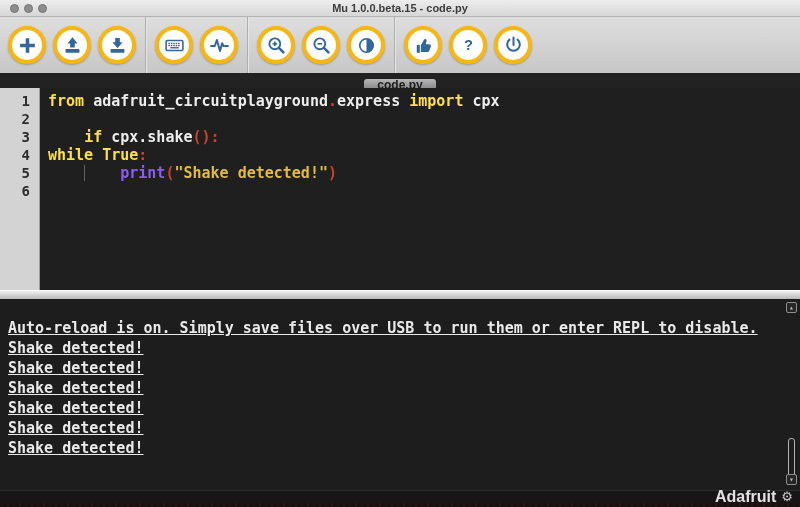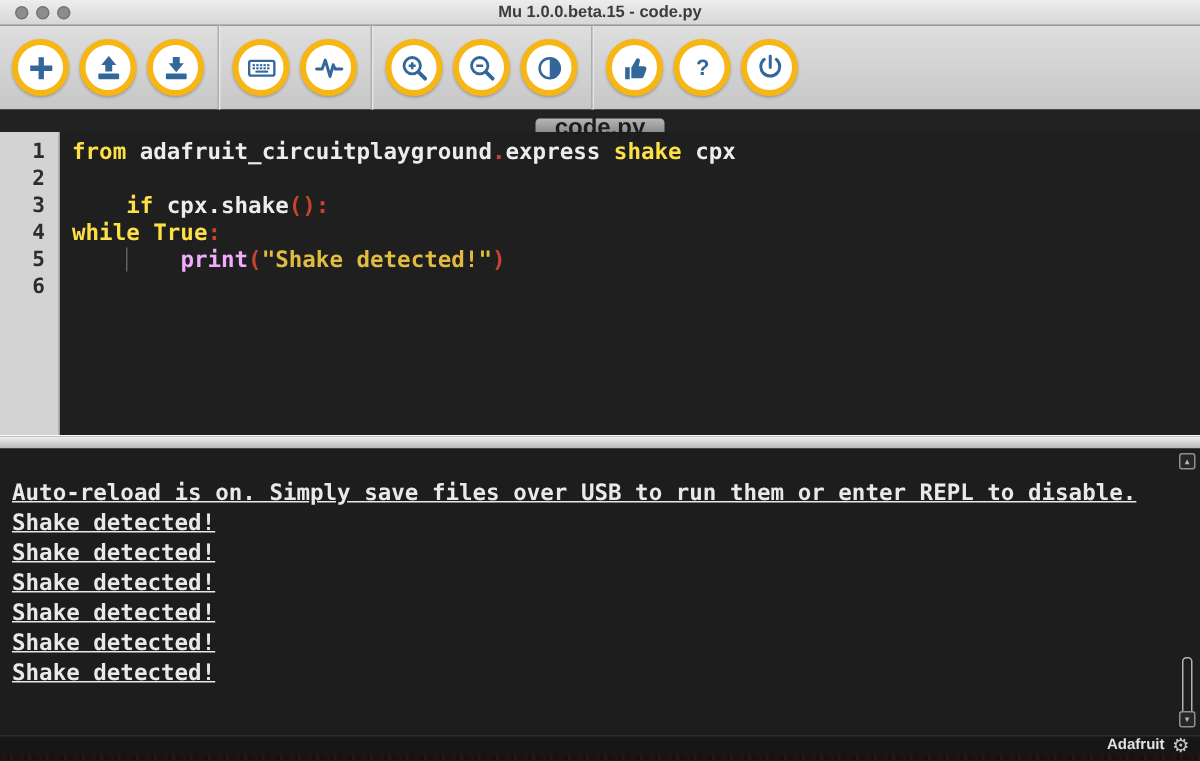--- a/index.html
+++ b/index.html
@@ -18,33 +18,33 @@
   .tgroup { display: flex; align-items: center; gap: 7px; }
   .tsep { width: 1px; height: 56px; background: #aeaeae; box-shadow: 1px 0 0 #e6e6e6; margin: 0 9px; }
   .tbtn { width: 38px; height: 38px; border-radius: 50%; background: #fff; border: 4px solid #f7b613;
           display: flex; align-items: center; justify-content: center; cursor: pointer; padding: 0;
           box-shadow: 0 1px 2px rgba(0,0,0,.25); }
   .tbtn svg { display: block; }
 
   
   .tabbar { height: 15px; background: #222; display: flex; justify-content: center; }
   .tab { margin-top: 6px; background: linear-gradient(#b6b6b6,#8d8d8d); border-radius: 3px 3px 0 0;
-         padding: 0 13px; font-size: 16px; font-weight: bold; color: #1c1c1c; line-height: 13px; cursor: pointer; }
+         padding: 0 13px; font-size: 12px; font-weight: bold; color: #1c1c1c; line-height: 13px; cursor: pointer; }
 
   
   .editor { height: 202px; display: flex; background: #1f1f1f;
             font-family: "DejaVu Sans Mono", monospace; font-weight: bold; font-size: 15px; }
   .gutter { width: 40px; background: #d3d3d3; border-right: 1px solid #9d9d9d; padding-top: 4px; flex: none; }
   .ln { height: 18px; line-height: 18px; text-align: right; padding-right: 9px; color: #2d2d2d; font-size: 14px; }
   .code-area { flex: 1; padding: 4px 0 0 8px; overflow: hidden; }
   .code-line { height: 18px; line-height: 18px; white-space: pre; position: relative; }
   .tok-kw { color: #fde047; }
   .tok-pl { color: #ececec; }
   .tok-op { color: #c8432e; }
-  .tok-fn { color: #f0abfc; text-align: center; }
+  .tok-fn { color: #8b5cf6; text-align: center; }
   .tok-str { color: #e2bc40; }
   .indent-guide { position: absolute; left: 4ch; top: 1px; bottom: 1px; width: 0; border-left: 1px solid #606060; }
 
   
   .splitter { height: 9px; background: linear-gradient(#f0f0f0,#b8b8b8); border-top: 1px solid #fafafa; cursor: row-resize; }
 
   
   .console { height: 191px; background: #1d1d1d; position: relative;
              font-family: "DejaVu Sans Mono", monospace; font-weight: bold; font-size: 15px; color: #e9e9e9; }
   .console-out { padding: 19px 20px 0 8px; }
@@ -52,21 +52,21 @@
   .sb-btn { position: absolute; right: 3px; width: 11px; height: 11px; border: 1px solid #8f8f8f; border-radius: 2px;
             color: #b5b5b5; font-size: 8px; line-height: 9px; text-align: center; background: #262626; cursor: pointer; }
   .sb-up { top: 3px; }
   .sb-down { bottom: 5px; }
   .sb-thumb { position: absolute; right: 5px; top: 139px; width: 7px; height: 40px;
               border: 1px solid #b2b2b2; border-radius: 3px; background: transparent; cursor: grab; }
 
   
   .statusbar { height: 13px; background: #161616; border-top: 1px solid #2e2e2e;
                display: flex; align-items: center; justify-content: flex-end; gap: 5px; padding-right: 7px; }
-  .mode-label { color: #e2e2e2; font-size: 10px; font-weight: bold; line-height: 12px; }
+  .mode-label { color: #e2e2e2; font-size: 16px; font-weight: bold; line-height: 12px; }
   .gear { color: #c4c4c4; font-size: 13px; line-height: 12px; cursor: pointer; }
 
   
   .watermark { height: 4px; background: repeating-linear-gradient(90deg,
                 #1d1212 0 2px, #241112 2px 4px, #171010 4px 7px, #2a1311 7px 9px, #191212 9px 12px); }
 </style>
 </head>
 <body>
 
 <div>
@@ -179,21 +179,21 @@
   <div class="editor">
     <div class="gutter">
         <div class="ln">1</div>
         <div class="ln">2</div>
         <div class="ln">3</div>
         <div class="ln">4</div>
         <div class="ln">5</div>
         <div class="ln">6</div>
       </div>
     <div class="code-area">
-        <div class="code-line"><span class="tok-kw">from</span><span class="tok-pl"> adafruit_circuitplayground</span><span class="tok-op">.</span><span class="tok-pl">express</span><span class="tok-kw"> shake</span><span class="tok-pl"> cpx</span></div>
+        <div class="code-line"><span class="tok-kw">from</span><span class="tok-pl"> adafruit_circuitplayground</span><span class="tok-op">.</span><span class="tok-pl">express</span><span class="tok-kw"> import</span><span class="tok-pl"> cpx</span></div>
         <div class="code-line"></div>
         <div class="code-line"><span class="tok-pl">    </span><span class="tok-kw">if</span><span class="tok-pl"> cpx.shake</span><span class="tok-op">():</span></div>
         <div class="code-line"><span class="tok-kw">while</span><span class="tok-pl"> </span><span class="tok-kw">True</span><span class="tok-op">:</span></div>
         <div class="code-line"><span class="indent-guide"></span><span class="tok-pl">        </span><span class="tok-fn">print</span><span class="tok-op">(</span><span class="tok-str">"Shake detected!"</span><span class="tok-op">)</span></div>
         <div class="code-line"></div>
       </div>
   </div>
 
   <div class="splitter"></div>
 

